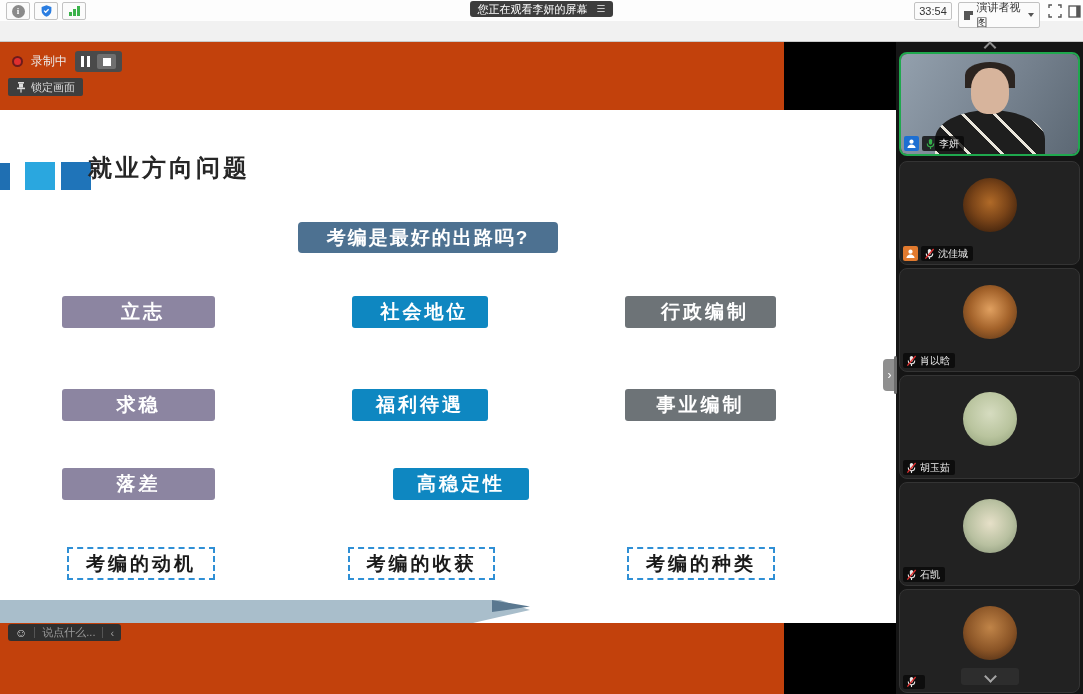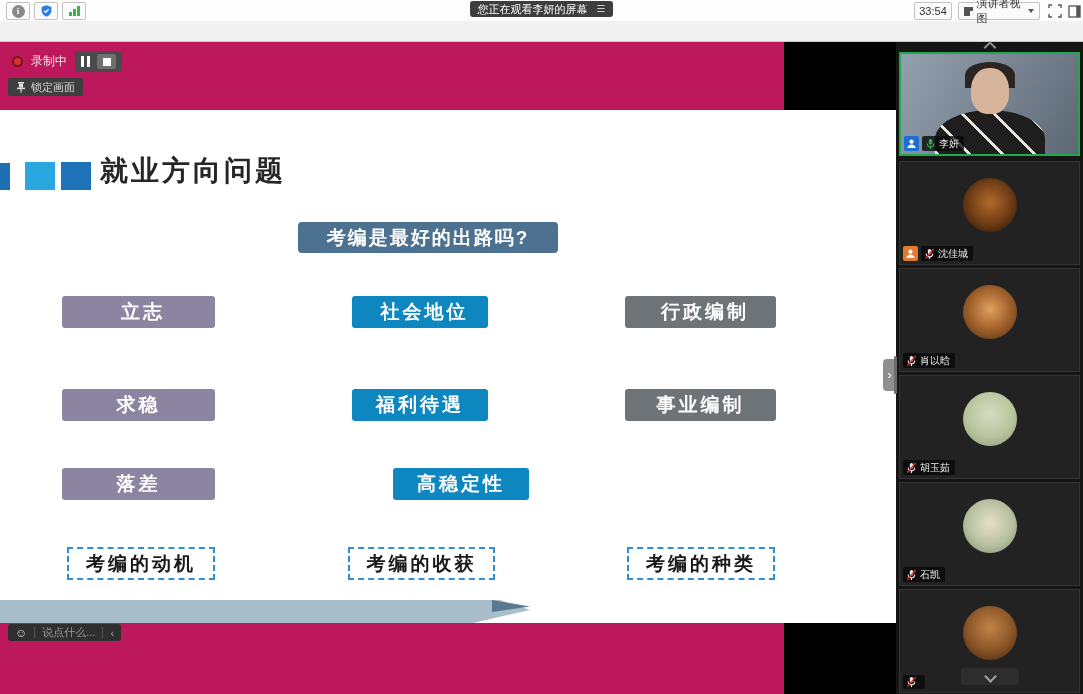--- a/index.html
+++ b/index.html
@@ -20,44 +20,44 @@
   .tb-box {
     position:absolute; height:18px; top:2px; background:#fbfbfb; border:1px solid #c2c2c2;
     border-radius:2px; display:flex; align-items:center; justify-content:center; gap:4px;
   }
   .info-circle { width:13px; height:13px; border-radius:50%; background:#8a8a8a; color:#fff;
     font-size:9px; font-weight:bold; display:flex; align-items:center; justify-content:center; font-family:"Liberation Serif",serif; }
   .bars { display:flex; align-items:flex-end; gap:1px; }
   .bars i { display:block; width:3px; background:#3bb24b; }
   .bars i:nth-child(1){height:4px;} .bars i:nth-child(2){height:7px;} .bars i:nth-child(3){height:10px;}
   .timer-box { font-size:11px; color:#333; }
-  .view-box { font-size:11px; color:#333; padding:4px 5px; }
+  .view-box { font-size:11px; color:#333; padding:12px 5px; }
   .layout-glyph { display:inline-block; width:10px; height:9px; position:relative; }
   .layout-glyph:before { content:""; position:absolute; left:0; top:0; width:6px; height:9px; background:#555; }
   .layout-glyph:after  { content:""; position:absolute; right:0; top:0; width:3px; height:4px; background:#555; }
   .caret-down { width:0; height:0; border-left:3px solid transparent; border-right:3px solid transparent; border-top:4px solid #555; }
   
-  .share { position:absolute; left:0; top:42px; width:784px; height:652px; background:#be185d;text-decoration:underline; }
+  .share { position:absolute; left:0; top:42px; width:784px; height:652px; background:#c2410c;text-decoration:underline; }
   .rec-row { position:absolute; left:12px; top:9px; display:flex; align-items:center; gap:8px; }
   .rec-dot { width:11px; height:11px; border-radius:50%; background:#e02f2f; border:2px solid #6e1b1b; }
   .rec-label { color:#ececec; font-size:12px; }
   .ctrl-pill { display:flex; align-items:center; gap:7px; background:#4a4a4a; border-radius:3px; padding:3px 6px; }
   .pause-btn { display:flex; gap:3px; cursor:pointer; }
   .pause-btn i { display:block; width:3px; height:11px; background:#fff; }
   .stop-btn { width:19px; height:15px; background:#6f6f6f; border-radius:2px; display:flex; align-items:center; justify-content:center; cursor:pointer; }
   .stop-btn i { display:block; width:8px; height:8px; background:#fff; }
   .lock-pill { position:absolute; left:8px; top:36px; height:18px; background:#3e3e3e; border-radius:2px;
     display:flex; align-items:center; gap:5px; padding:0 8px; color:#ddd; font-size:11px; cursor:pointer; }
   
   .slide { position:absolute; left:0; top:68px; width:896px; height:513px; background:#fff; }
   .sq { position:absolute; }
   .sq-edge { left:0; top:53px; width:10px; height:27px; }
   .sq1 { left:25px; top:52px; width:30px; height:28px; }
   .sq2 { left:61px; top:52px; width:30px; height:28px; }
-  .slide-title { position:absolute; left:100px; top:42px; font-size:28px; font-weight:bold; color:#262626; letter-spacing:3px; }
+  .slide-title { position:absolute; left:88px; top:42px; font-size:24px; font-weight:bold; color:#262626; letter-spacing:3px; }
   .hdr-box { position:absolute; left:298px; top:112px; width:260px; height:31px; border-radius:4px;
     color:#fff; font-size:19px; font-weight:bold; letter-spacing:2px; display:flex; align-items:center; justify-content:center; }
   .box { position:absolute; height:32px; border-radius:3px; color:#fff; font-size:19px; font-weight:bold;
     letter-spacing:3px; display:flex; align-items:center; justify-content:center; }
   .r1 { top:186px;padding-left:9px; } .r2 { top:279px; } .r3 { top:358px; }
   .c1 { left:62px; width:153px; } .c2 { left:352px; width:136px; } .c3 { left:625px; width:151px; }
   .dash { position:absolute; top:437px; height:33px; border:2px dashed #2f8fd5; background:#fff;
     color:#1a1a1a; font-size:19px; font-weight:bold; letter-spacing:3px; display:flex; align-items:center; justify-content:center; }
   .d1 { left:67px; width:148px; } .d2 { left:348px; width:147px; } .d3 { left:627px; width:148px; }
   .band { position:absolute; left:0; top:490px; width:530px; height:23px; background:#a9becb;
@@ -71,21 +71,21 @@
   .chat-pill .ph { color:#9a9a9a; cursor:text; }
   .chat-sep { width:1px; height:11px; background:#555; }
   .chat-pill .coll { color:#9a9a9a; cursor:pointer; }
   
   .sidebar { position:absolute; left:896px; top:42px; width:187px; height:652px; background:#151515; }
   .chev { width:9px; height:9px; border-left:2px solid #8f8f8f; border-bottom:2px solid #8f8f8f; }
   .chev-up   { transform:rotate(135deg); }
   .chev-down { transform:rotate(-45deg); }
   .chev-up-wrap { position:absolute; left:50%; top:1px; transform:translateX(-50%); cursor:pointer; }
   .tile { position:absolute; left:3px; width:181px; height:104px; background:#222; border:1px solid #343434;
-    border-radius:0; overflow:hidden; cursor:pointer; }
+    border-radius:8px; overflow:hidden; cursor:pointer; }
   .tile.active { border:2px solid #1fa84e; }
   .t1 { top:10px; } .t2 { top:119px; } .t3 { top:226px; } .t4 { top:333px; } .t5 { top:440px; } .t6 { top:547px; }
   .video { position:absolute; inset:0; background:linear-gradient(120deg,#93a0ad,#76828f 55%,#5c6874); }
   .vid-body { position:absolute; left:50%; bottom:-14px; transform:translateX(-50%); width:110px; height:58px;
     border-radius:50% 50% 0 0; background:repeating-linear-gradient(45deg,#1e1e1e 0 10px,#e8e4da 10px 13px,#1e1e1e 13px 23px); }
   .vid-head { position:absolute; left:50%; top:14px; transform:translateX(-50%); width:38px; height:46px;
     border-radius:46% 46% 42% 42%; background:#d7b49c; }
   .vid-hair { position:absolute; left:50%; top:8px; transform:translateX(-50%); width:50px; height:26px;
     border-radius:50% 50% 0 0; background:#2b2420; }
   .avatar { position:absolute; left:50%; top:16px; transform:translateX(-50%); width:54px; height:54px; border-radius:50%; }

